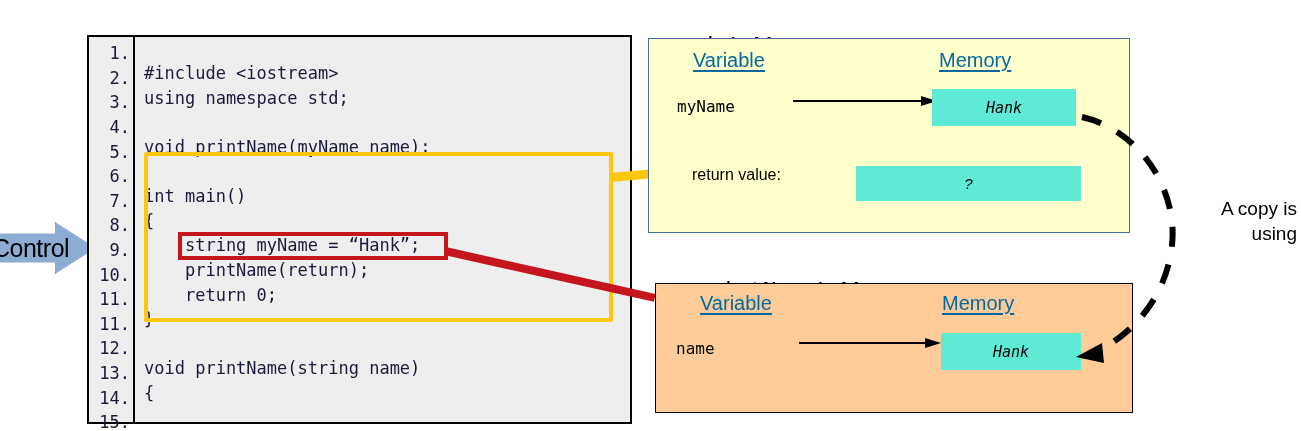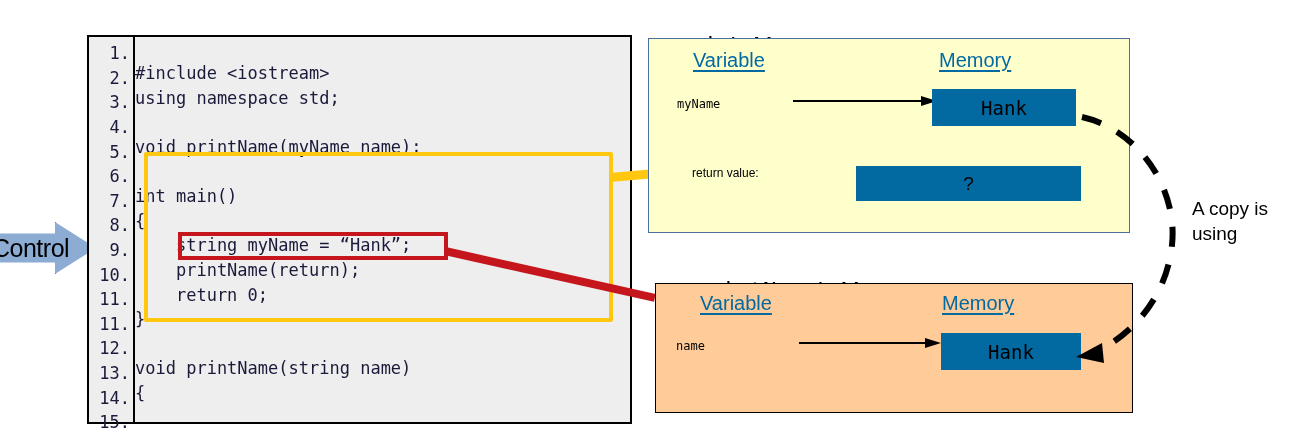--- a/index.html
+++ b/index.html
@@ -79,20 +79,21 @@
     white-space: pre;
   }
   .ln {
     width: 46px;
     text-align: right;
     padding-right: 5px;
     box-sizing: border-box;
     flex: 0 0 46px;
   }
   .src {
+    padding-left: 9px;
     margin-top: 40px;
   }
 
   
   #main-highlight {
     position: absolute;
     left: 144px;
     top: 152px;
     width: 469px;
     height: 170px;
@@ -174,55 +175,57 @@
 
   .col-head {
     position: absolute;
     font-size: 20px;
     color: #0369a1;
     text-decoration: underline;
     text-underline-offset: 3px;
   }
   .var-label {
     position: absolute;
-    font-size: 12px;
+    font-size: 16px;
     color: #000000;
     white-space: pre;
   }
   .var-label.mono {
     font-family: "DejaVu Sans Mono", monospace;
   }
   .mem-box {
     position: absolute;
-    background: #0369a1;
+    background: #5eead4;
     display: flex;
     align-items: center;
     justify-content: center;
     font-family: "DejaVu Sans Mono", monospace;
-    font-size: 19px;
-    color: #000000;
+    font-size: 15px;
+    color: #000000;
+    font-style: italic;
   }
   .mem-box.sans {
     font-family: "Liberation Sans", sans-serif;
   }
 
   .point-arrow {
     position: absolute;
     height: 12px;
   }
 
   
   #copy-note {
     position: absolute;
     left: 1192px;
     top: 196px;
     width: 105px;
     font-size: 19px;
     color: #000000;
     line-height: 25px;
+    text-align: right;
   }
   #dashed-curve {
     position: absolute;
     left: 1060px;
     top: 95px;
     width: 160px;
     height: 270px;
     pointer-events: none;
   }
 </style>

